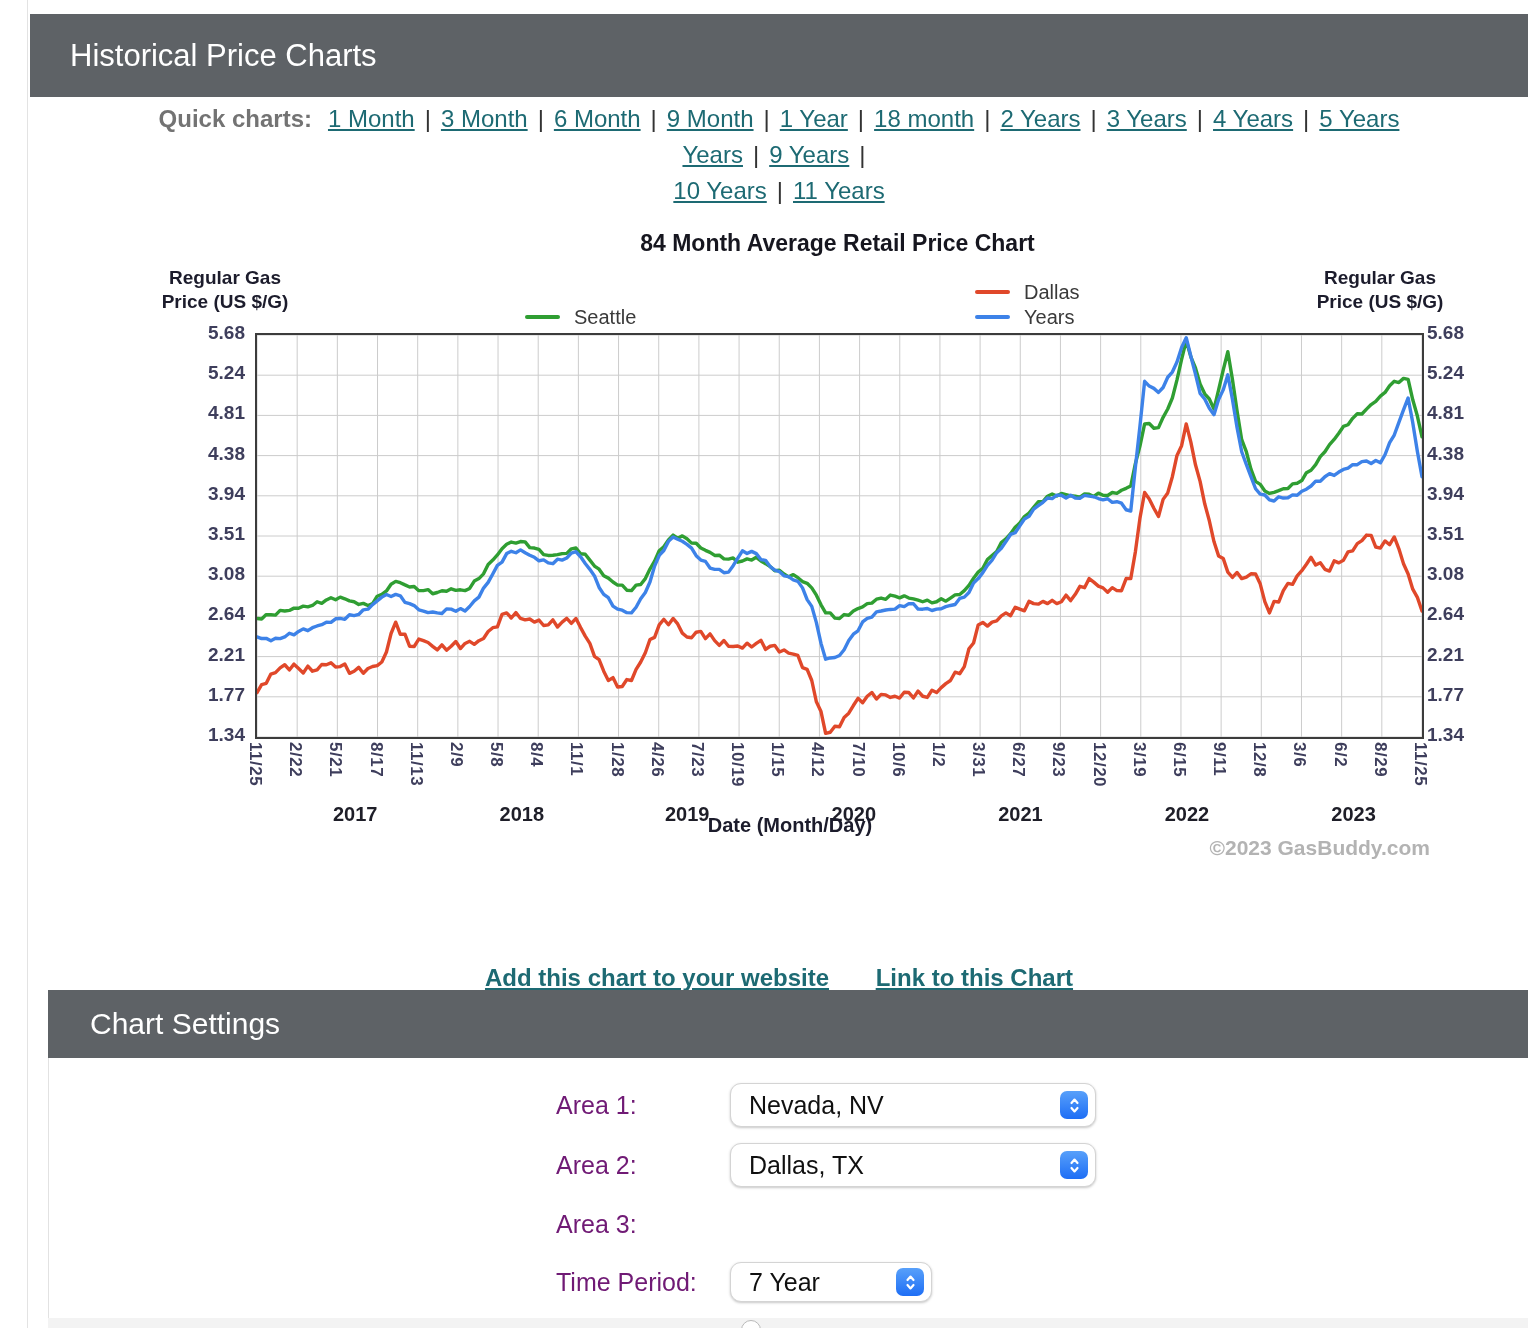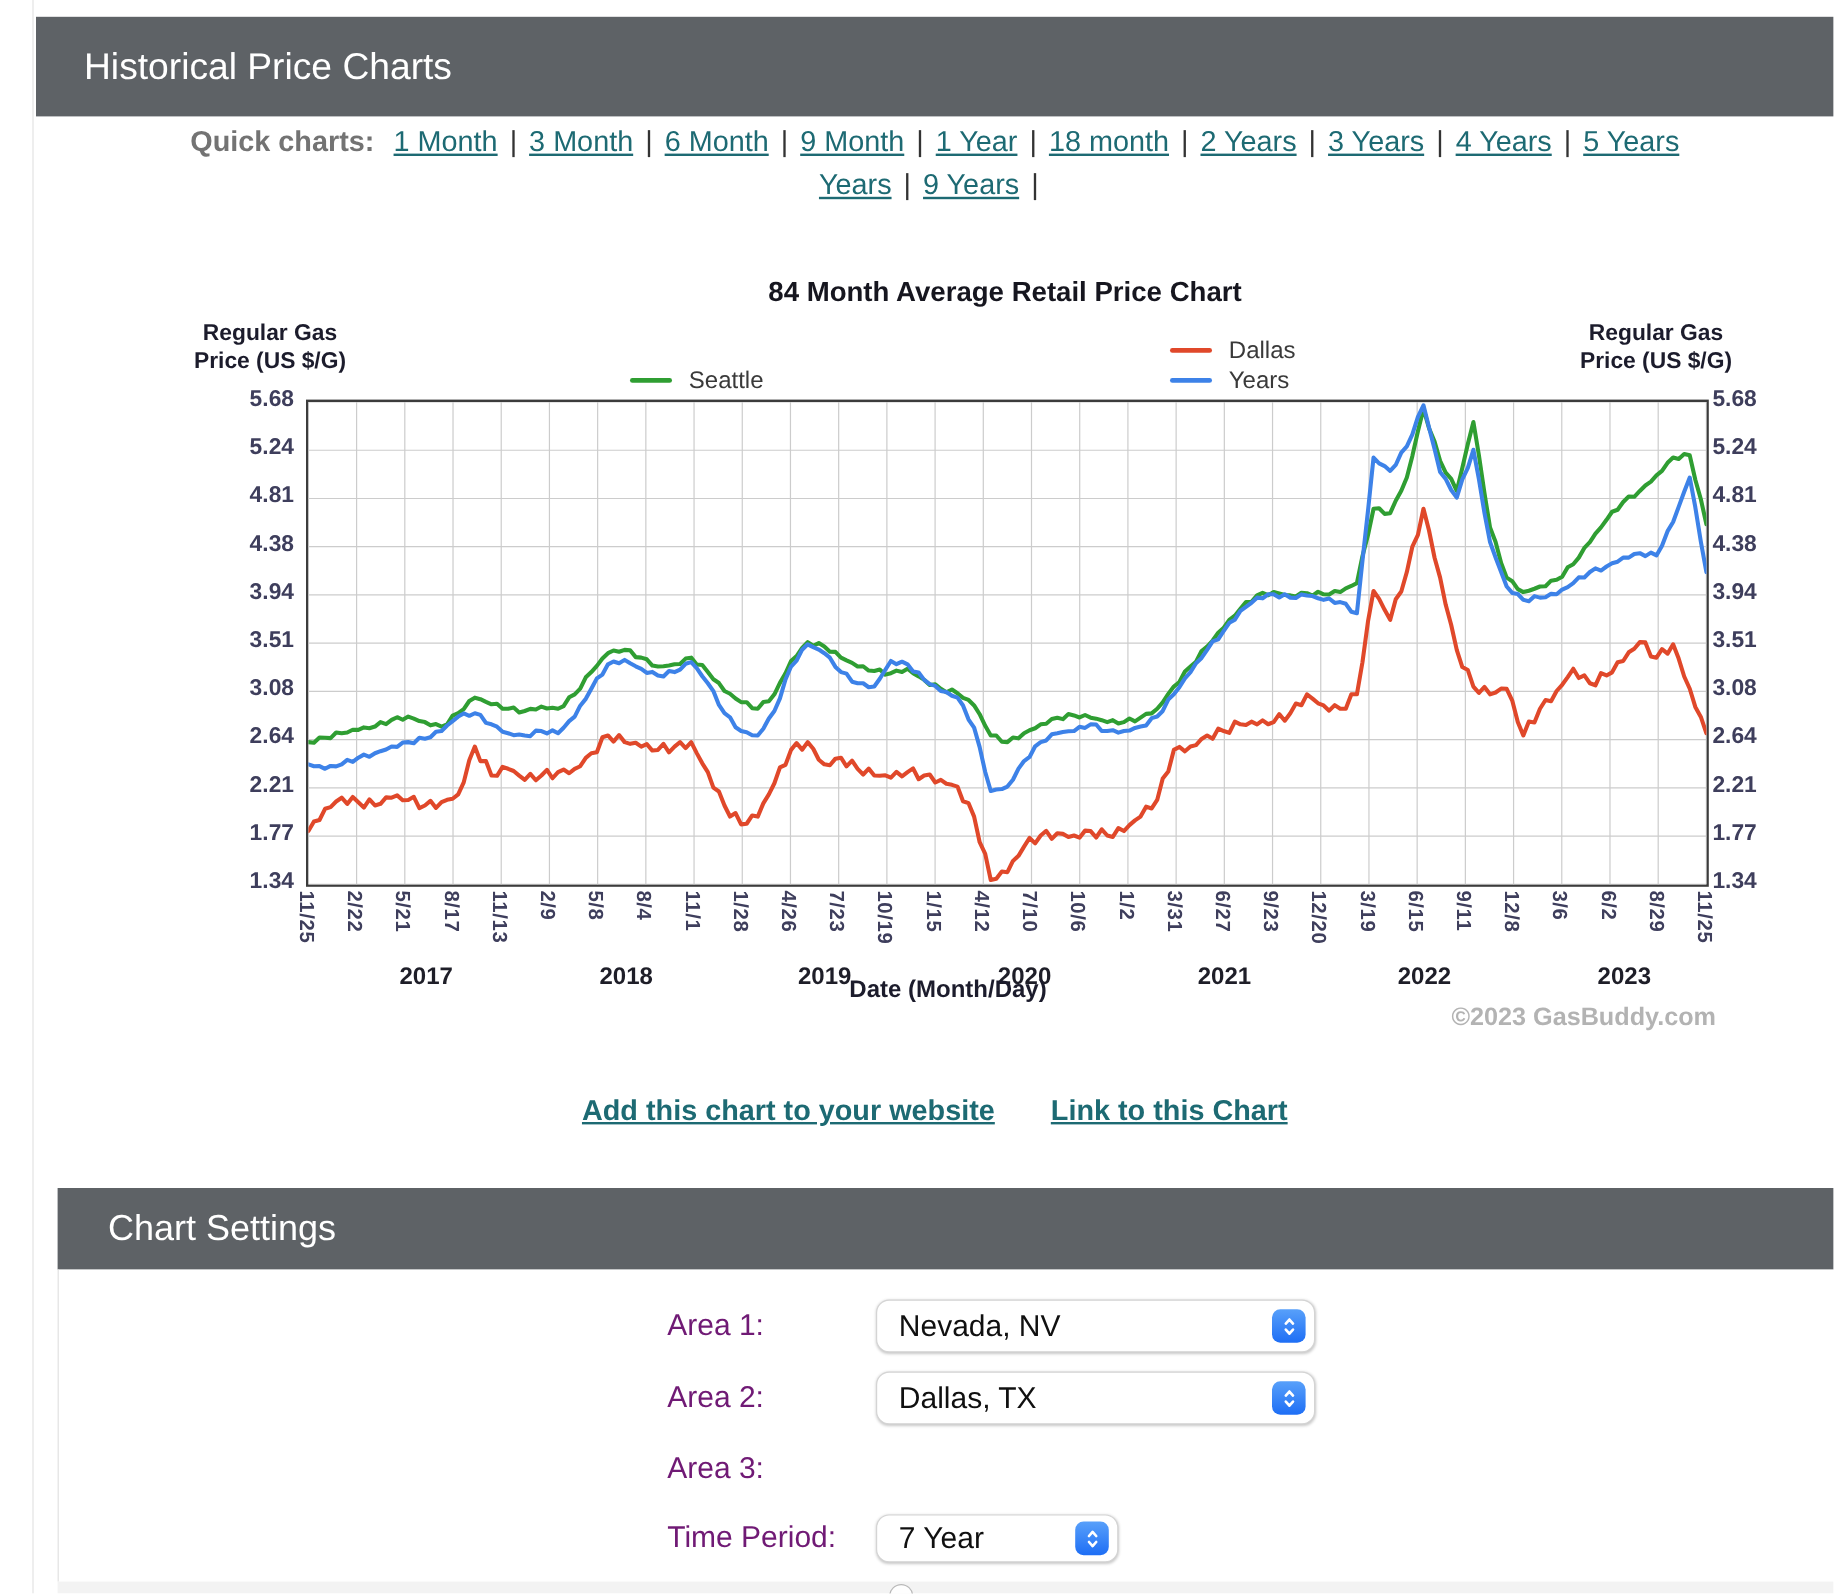--- a/index.html
+++ b/index.html
@@ -35,21 +35,21 @@
   .ytick.r{left:1277px;text-align:left;}
   .xtick{position:absolute;top:522px;writing-mode:vertical-rl;text-orientation:mixed;
          font-size:17px;font-weight:700;color:#3e3e5c;letter-spacing:0.5px;}
   .yearlab{position:absolute;top:583px;width:90px;text-align:center;font-size:20px;
            font-weight:700;color:#1e1e28;}
   .xaxis-title{position:absolute;left:105px;width:1070px;top:594px;text-align:center;
                font-size:20px;font-weight:700;color:#1c1c2c;}
   .watermark{position:absolute;top:616px;left:1030px;width:250px;text-align:right;
              font-size:21px;font-weight:700;color:#b3b3b3;}
   
-  .chart-links{position:absolute;left:30px;top:912px;width:1498px;text-align:center;
+  .chart-links{position:absolute;left:30px;top:964px;width:1498px;text-align:center;
                font-size:24px;font-weight:700;}
   .chart-links a{margin:0 20px;}
   
   .settings-body{position:absolute;left:48px;top:1058px;width:1480px;height:260px;
                  background:#fff;border-left:1px solid #e2e2e2;}
   .form-row{position:absolute;left:0;width:1528px;}
   .form-label{position:absolute;left:556px;top:50%;transform:translateY(-50%);
               font-size:25px;color:#701a75;}
   .select{position:absolute;left:730px;top:0;height:100%;background:#fff;border:1px solid #d4d4d4;
           border-radius:11px;box-shadow:0 1px 2.5px rgba(0,0,0,0.22);box-sizing:border-box;
@@ -67,20 +67,21 @@
 
 <div class="v-rule"></div>
 
 <div class="section-header main-header">
   <span>Historical Price Charts</span>
 </div>
 
 <div class="qc">
   <div><span class="qc-label">Quick charts:</span><span><a>1 Month</a><span class="qc-sep">|</span><a>3 Month</a><span class="qc-sep">|</span><a>6 Month</a><span class="qc-sep">|</span><a>9 Month</a><span class="qc-sep">|</span><a>1 Year</a><span class="qc-sep">|</span><a>18 month</a><span class="qc-sep">|</span><a>2 Years</a><span class="qc-sep">|</span><a>3 Years</a><span class="qc-sep">|</span><a>4 Years</a><span class="qc-sep">|</span><a>5 Years</a></span></div>
   <div><span><a>Years</a><span class="qc-sep">|</span><a>9 Years</a><span class="qc-sep">|</span></span></div>
+  <div><span><a>10 Years</a><span class="qc-sep">|</span><a>11 Years</a></span></div>
 </div>
 
 <div class="chart">
   <div class="chart-title">84 Month Average Retail Price Chart</div>
 
   <div class="axis-title left">
     <div>Regular Gas</div>
     <div>Price (US $/G)</div>
   </div>
   <div class="axis-title right">

